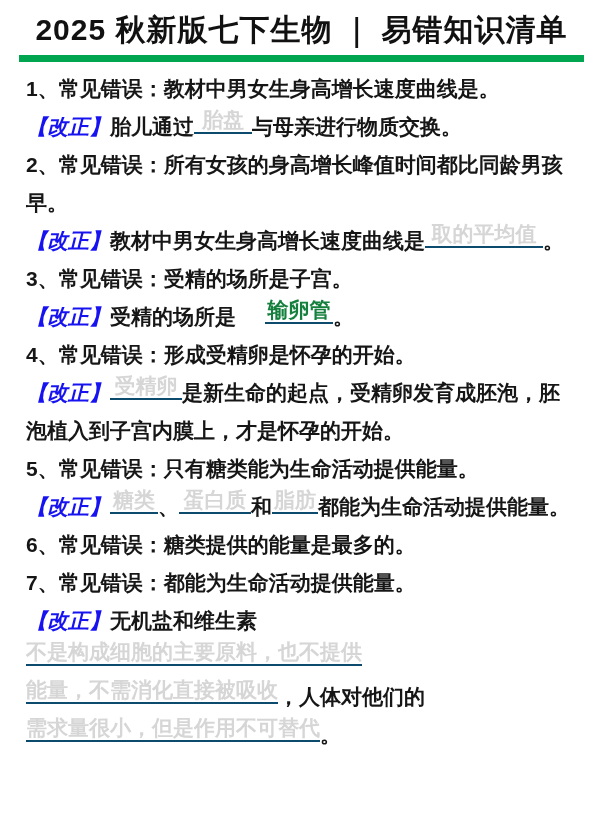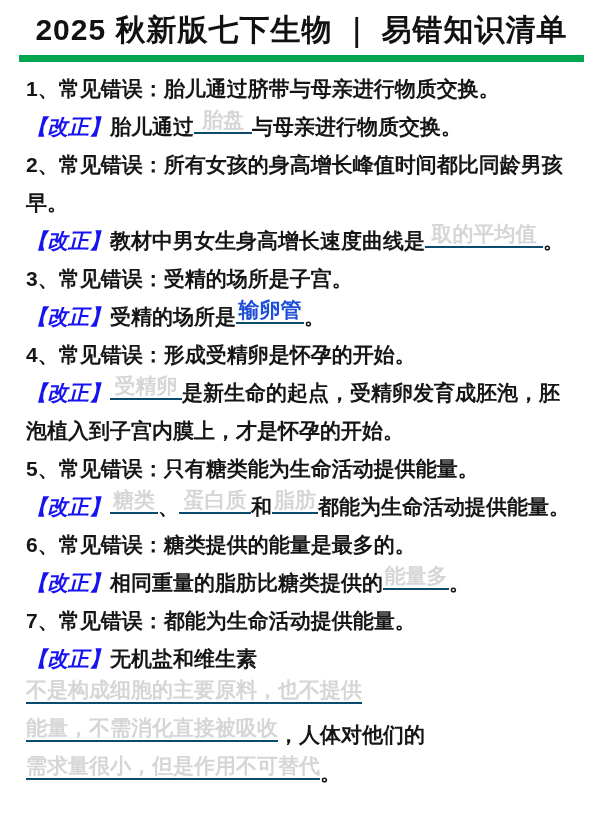--- a/index.html
+++ b/index.html
@@ -53,28 +53,27 @@
 </head>
 <body>
 
 <div class="header">
   <div class="title-main">2025 秋新版七下生物 ｜ 易错知识清单</div>
   <div class="divider" style="background: rgb(0, 165, 80);"></div>
 </div>
 
 <div class="content">
   <div>
-      <p><span>1、</span><span>常见错误：</span><span>胎儿通过脐带与母亲进行物质交换。</span></p>
+      <p><span>1、</span><span>常见错误：</span><span>教材中男女生身高增长速度曲线是。</span></p>
       <p><span class="fix-label" style="color: rgb(22, 18, 240);">【改正】</span><span>胎儿通过</span><span class="blank" style="min-width: 58px; color: rgb(214, 214, 214);">胎盘</span><span>与母亲进行物质交换。</span></p>
       <p><span>2、</span><span>常见错误：</span><span>所有女孩的身高增长峰值时间都比同龄男孩早。</span></p>
       <p><span class="fix-label" style="color: rgb(22, 18, 240);">【改正】</span><span>教材中男女生身高增长速度曲线是</span><span class="blank" style="min-width: 118px; color: rgb(214, 214, 214);">取的平均值</span><span>。</span></p>
       <p><span>3、</span><span>常见错误：</span><span>受精的场所是子宫。</span></p>
-      <p><span class="fix-label" style="color: rgb(22, 18, 240);">【改正】</span><span>受精的场所是</span><span class="blank" style="min-width: 68px; color: #1d4ed8;">输卵管</span><span>。</span></p>
+      <p><span class="fix-label" style="color: rgb(22, 18, 240);">【改正】</span><span>受精的场所是</span><span class="blank" style="min-width: 68px; color: #15803d; margin-left: 29px;">输卵管</span><span>。</span></p>
       <p><span>4、</span><span>常见错误：</span><span>形成受精卵是怀孕的开始。</span></p>
       <p><span class="fix-label" style="color: rgb(22, 18, 240);">【改正】</span><span class="blank" style="min-width: 72px; color: rgb(214, 214, 214);">受精卵</span><span>是新生命的起点，受精卵发育成胚泡，胚泡植入到子宫内膜上，才是怀孕的开始。</span></p>
       <p><span>5、</span><span>常见错误：</span><span>只有糖类能为生命活动提供能量。</span></p>
       <p><span class="fix-label" style="color: rgb(22, 18, 240);">【改正】</span><span class="blank" style="min-width: 48px; color: rgb(214, 214, 214);">糖类</span><span>、</span><span class="blank" style="min-width: 72px; color: rgb(214, 214, 214);">蛋白质</span><span>和</span><span class="blank" style="min-width: 46px; color: rgb(214, 214, 214);">脂肪</span><span>都能为生命活动提供能量。</span></p>
       <p><span>6、</span><span>常见错误：</span><span>糖类提供的能量是最多的。</span></p>
-      <p><span class="fix-label" style="color: rgb(22, 18, 240);">【改正】</span><span>相同重量的脂肪比糖类提供的</span><span class="blank" style="min-width: 66px; color: rgb(214, 214, 214);">能量多</span><span>。</span></p>
       <p><span>7、</span><span>常见错误：</span><span>都能为生命活动提供能量。</span></p>
       <p><span class="fix-label" style="color: rgb(22, 18, 240);">【改正】</span><span>无机盐和维生素</span><span class="blank" style="min-width: 314px; color: rgb(214, 214, 214);">不是构成细胞的主要原料，也不提供</span><span class="blank" style="min-width: 236px; color: rgb(214, 214, 214);">能量，不需消化直接被吸收</span><span>，人体对他们的</span><span class="blank" style="min-width: 150px; color: rgb(214, 214, 214);">需求量很小，但是</span><span class="blank" style="min-width: 122px; color: rgb(214, 214, 214);">作用不可替代</span><span>。</span></p>
     </div>
 </div>
 
 </body></html>

